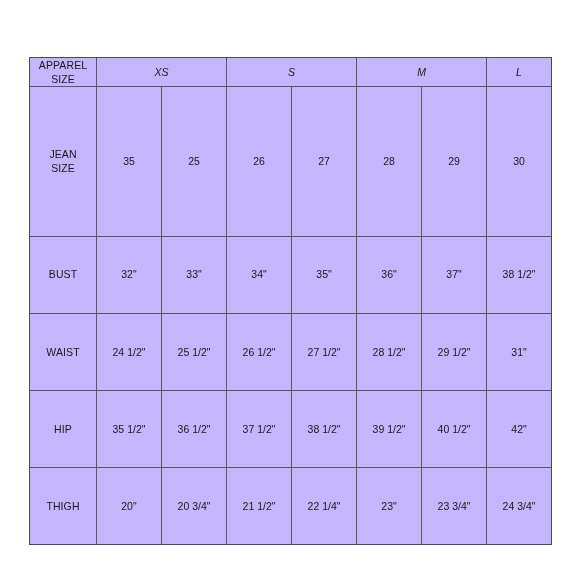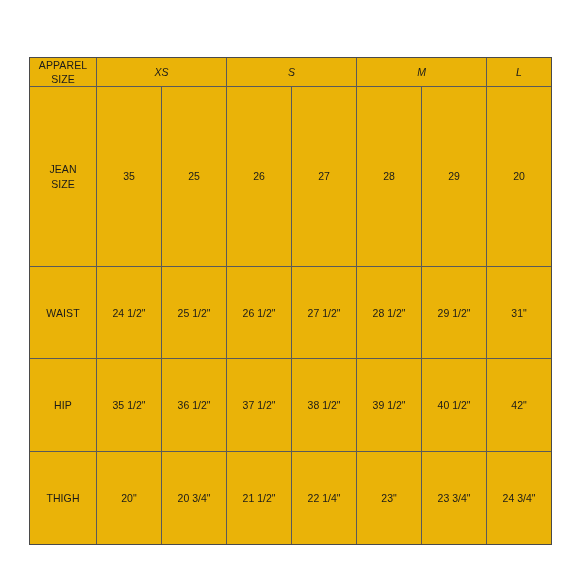--- a/index.html
+++ b/index.html
@@ -22,21 +22,21 @@
     top: 57px;
     width: 522px;
     height: 488px;
   }
 
   table.size-chart {
     width: 522px;
     height: 488px;
     border-collapse: collapse;
     table-layout: fixed;
-    background: #eab308;
+    background: #c4b5fd;
   }
 
   table.size-chart td,
   table.size-chart th {
     border: 1px solid #5a5a5a;
     padding: 0 6px;
     font-size: 10.5px;
     font-weight: normal;
     text-align: center;
     vertical-align: middle;
@@ -101,21 +101,31 @@
     <tbody>
       <tr>
         <td class="row-label">JEAN
 SIZE</td>
         <td>35</td>
         <td>25</td>
         <td>26</td>
         <td>27</td>
         <td>28</td>
         <td>29</td>
-        <td>20</td>
+        <td>30</td>
+      </tr>
+      <tr>
+        <td class="row-label">BUST</td>
+        <td>32"</td>
+        <td>33"</td>
+        <td>34"</td>
+        <td>35"</td>
+        <td>36"</td>
+        <td>37"</td>
+        <td>38 1/2"</td>
       </tr>
       <tr>
         <td class="row-label">WAIST</td>
         <td>24 1/2"</td>
         <td>25 1/2"</td>
         <td>26 1/2"</td>
         <td>27 1/2"</td>
         <td>28 1/2"</td>
         <td>29 1/2"</td>
         <td>31"</td>

